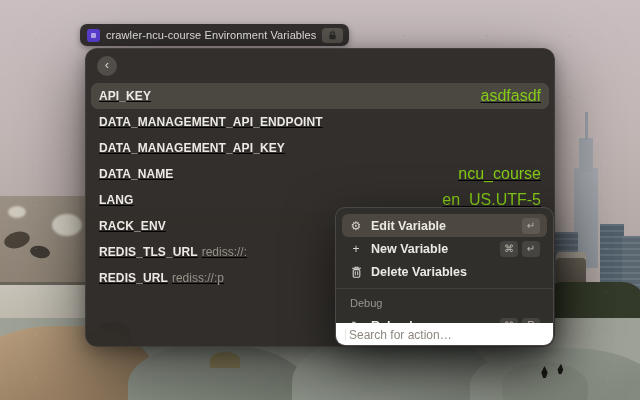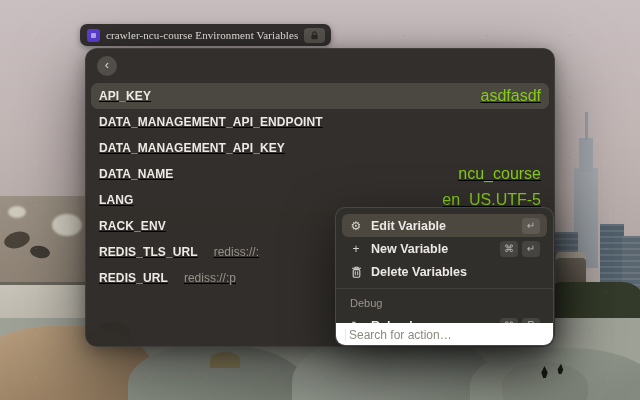--- a/index.html
+++ b/index.html
@@ -66,39 +66,39 @@
   .bird.b-1 { left:540px; top:366px; }
   .bird.b-2 { left:556px; top:363px; transform:scale(.9) rotate(6deg); }
 
   
   .pill { position:absolute; left:80px; top:24px; height:22px; display:flex; align-items:center;
     gap:6px; padding:0 6px 0 7px; background:rgba(31,29,27,.88); border-radius:7px;
     box-shadow:0 2px 6px rgba(0,0,0,.35); }
   .ext-icon { width:13px; height:13px; border-radius:3px; background:#5b3fd4;
     display:flex; align-items:center; justify-content:center; }
   .ext-icon::after { content:""; width:5px; height:5px; background:#b9a9f2; border-radius:1px; }
-  .pill-title { font-size:11px; color:#eae7e3; letter-spacing:.1px; white-space:nowrap;font-family:Liberation Serif, serif; }
+  .pill-title { font-size:11px; color:#eae7e3; letter-spacing:.1px; white-space:nowrap; }
   .pill-badge { width:21px; height:15px; border-radius:4px; background:#59554f;
     display:flex; align-items:center; justify-content:center; }
 
   
   .window { position:absolute; left:85px; top:48px; width:470px; height:299px;
     background:rgba(45,42,39,.97); border-radius:12px;
     border:1px solid rgba(255,255,255,.07);
     box-shadow:0 24px 70px rgba(0,0,0,.55), 0 4px 18px rgba(0,0,0,.35); }
   .win-header { height:33px; display:flex; align-items:center; padding:0 11px; }
   .back-btn { width:20px; height:20px; border-radius:50%; background:#514d48; color:#d9d5cf;
     display:flex; align-items:center; justify-content:center; font-size:13px; line-height:1;
     padding-bottom:2px; cursor:default; }
   .list { padding-top:1px; }
   .row { height:26px; margin:0 5px; padding:0 8px; display:flex; align-items:center;
     border-radius:7px;text-decoration:underline; }
   .row.selected { background:#4b4741; }
   .rname { font-size:12px; font-weight:700; color:#edeae6; letter-spacing:.1px; white-space:nowrap; }
-  .rsub { font-size:12px; color:#97918a; margin-left:16px; white-space:nowrap; }
+  .rsub { font-size:12px; color:#97918a; margin-left:4px; white-space:nowrap; }
   .rsub:empty { display:none; }
   .rval { font-size:16px; color:#84cc16; margin-left:auto; white-space:nowrap; }
 
   
   .menu { position:absolute; left:335px; top:207px; width:219px; height:139px;
     background:#312f2c; border:1px solid rgba(255,255,255,.12); border-radius:10px;
     box-shadow:0 16px 50px rgba(0,0,0,.55); overflow:hidden; }
   .mitem { height:23px; margin:0 6px; padding:0 7px; display:flex; align-items:center; gap:8px;
     border-radius:6px; }
   .mitem.first { margin-top:6px; }

